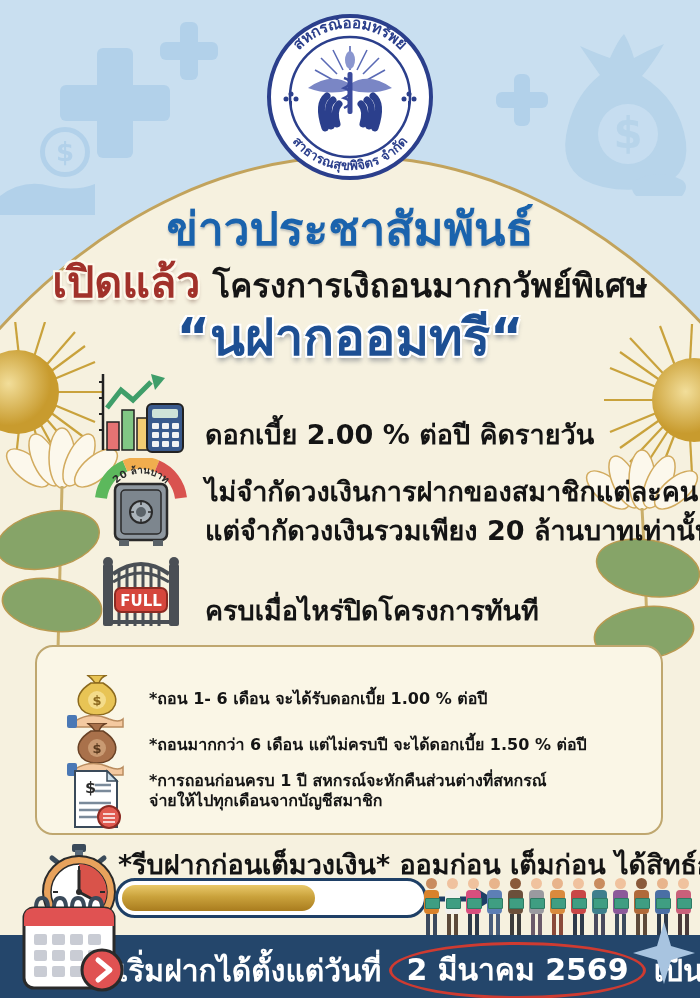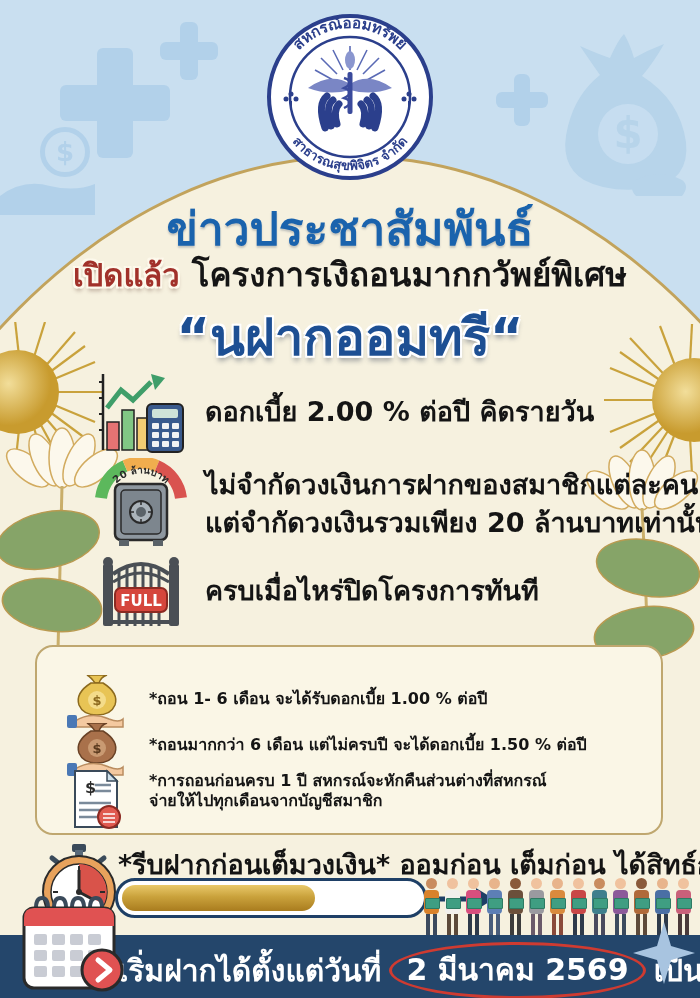--- a/index.html
+++ b/index.html
@@ -18,29 +18,29 @@
 
   
   .logo{position:absolute;left:265px;top:12px;width:170px;height:170px;}
 
   
   .title{position:absolute;left:0;top:192px;width:100%;text-align:center;
          font-size:46px;font-weight:bold;color:#1a63ad;letter-spacing:0;
          text-shadow:0 2px 2px rgba(40,60,90,.25);}
   .line2{position:absolute;left:0;top:248px;width:100%;display:flex;
          justify-content:center;align-items:baseline;gap:12px;white-space:nowrap;}
-  .open-badge{font-size:31px;font-weight:bold;color:#a1312a;
+  .open-badge{font-size:43px;font-weight:bold;color:#a1312a;
       text-shadow:-2px -2px 0 #fdf9ec,2px -2px 0 #fdf9ec,-2px 2px 0 #fdf9ec,2px 2px 0 #fdf9ec,0 4px 4px rgba(80,40,30,.4);}
   .subtitle{font-size:33px;font-weight:bold;color:#151515;}
   .program{position:absolute;left:0;top:296px;width:100%;text-align:center;
       font-size:51px;font-weight:bold;color:#1d4f93;
       text-shadow:-2px -2px 0 #ffffff,2px -2px 0 #ffffff,-2px 2px 0 #ffffff,2px 2px 0 #ffffff,0 5px 5px rgba(60,70,90,.45);}
 
   
-  .feature{position:absolute;left:95px;display:flex;align-items:center;gap:18px;}
+  .feature{position:absolute;left:95px;display:flex;align-items:flex-end;gap:18px;}
   .feature .ficon{flex:0 0 92px;}
   .feature .ftext{font-size:27px;font-weight:bold;color:#141414;line-height:1.42;white-space:nowrap;}
 
   
   .cond-box{position:absolute;left:35px;top:645px;width:628px;height:190px;
       background:#faf6e6;border:2px solid #bfa76f;border-radius:18px;box-sizing:border-box;}
   .cond-title{position:absolute;left:112px;top:2px;font-size:28px;font-weight:bold;color:#141414;}
   .cond-row-text{position:absolute;left:112px;font-size:16px;font-weight:bold;color:#141414;white-space:nowrap;line-height:1.28;}
   .cond-icon{position:absolute;}
 

